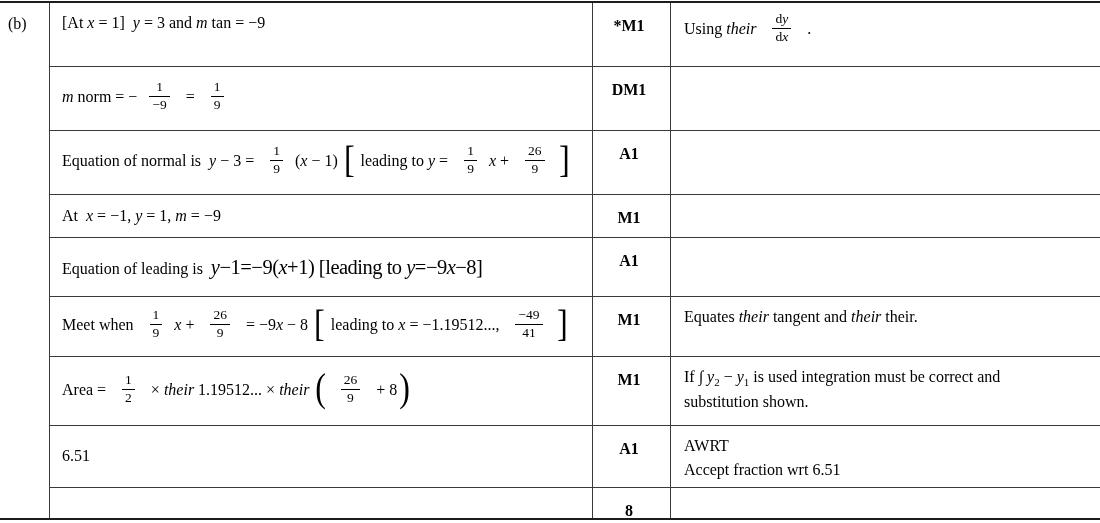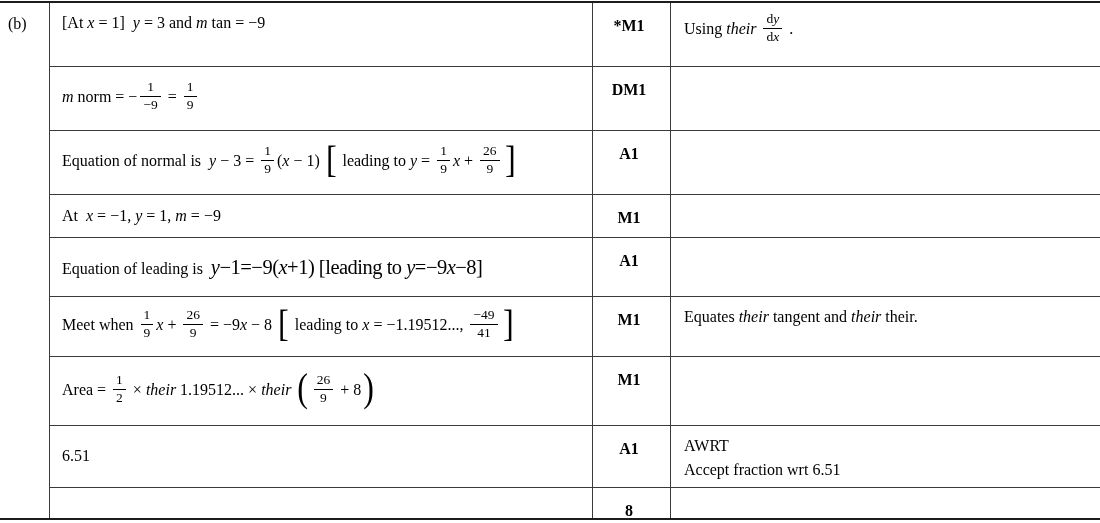--- a/index.html
+++ b/index.html
@@ -51,21 +51,21 @@
   }
   .line{white-space:pre-wrap;}
   .note .line{margin-bottom:3px;}
   .rm{font-style:normal;}
   .it{font-style:italic;}
   .bt{font-size:20.5px;letter-spacing:-0.5px;}
   .bi{font-size:20.5px;font-style:italic;letter-spacing:-0.5px;}
   .sb{font-size:11px;vertical-align:-4px;}
   .frac{
     display:inline-block;vertical-align:middle;
-    text-align:center;margin:0 3px;
+    text-align:center;margin:0 12px;
     transform:translateY(-2px);
   }
   .frac .num,.frac .den{
     display:block;font-size:13.5px;line-height:1.25;padding:0 3px;
   }
   .frac .num{border-bottom:1px solid #000;}
   .big{
     display:inline-block;font-size:38px;font-weight:400;line-height:0.9;
     vertical-align:middle;transform:translateY(-3px) scaleX(0.85);
     margin:0 1px;
@@ -118,20 +118,22 @@
       </div>
       <div class="cell mark r5" style="grid-area: 6 / 3;"><span class="marktext">M1</span></div>
       <div class="cell note r5" style="grid-area: 6 / 4;">
         <div class="line"><span class="rm">Equates </span><span class="it">their</span><span class="rm"> tangent and </span><span class="it">their</span><span class="rm"> their.</span></div>
       </div>
       <div class="cell work r6" style="grid-area: 7 / 2;">
         <div class="line"><span class="rm">Area = </span><span class="frac"><span class="num"><span class="rm">1</span></span><span class="den"><span class="rm">2</span></span></span><span class="rm"> × </span><span class="it">their</span><span class="rm"> 1.19512... × </span><span class="it">their</span><span class="rm"> </span><span class="bigp">(</span><span class="frac"><span class="num"><span class="rm">26</span></span><span class="den"><span class="rm">9</span></span></span><span class="rm"> + 8</span><span class="bigp">)</span></div>
       </div>
       <div class="cell mark r6" style="grid-area: 7 / 3;"><span class="marktext">M1</span></div>
       <div class="cell note r6" style="grid-area: 7 / 4;">
+        <div class="line"><span class="rm">If ∫ </span><span class="it">y</span><span class="sb">2</span><span class="rm"> − </span><span class="it">y</span><span class="sb">1</span><span class="rm"> is used integration must be correct and</span></div>
+        <div class="line"><span class="rm">substitution shown.</span></div>
       </div>
       <div class="cell work r7" style="grid-area: 8 / 2; justify-content: center;">
         <div class="line"><span class="rm">6.51</span></div>
       </div>
       <div class="cell mark r7" style="grid-area: 8 / 3;"><span class="marktext">A1</span></div>
       <div class="cell note r7" style="grid-area: 8 / 4;">
         <div class="line"><span class="rm">AWRT</span></div>
         <div class="line"><span class="rm">Accept fraction wrt 6.51</span></div>
       </div>
       <div class="cell work r8 lastrow" style="grid-area: 9 / 2;"></div>

